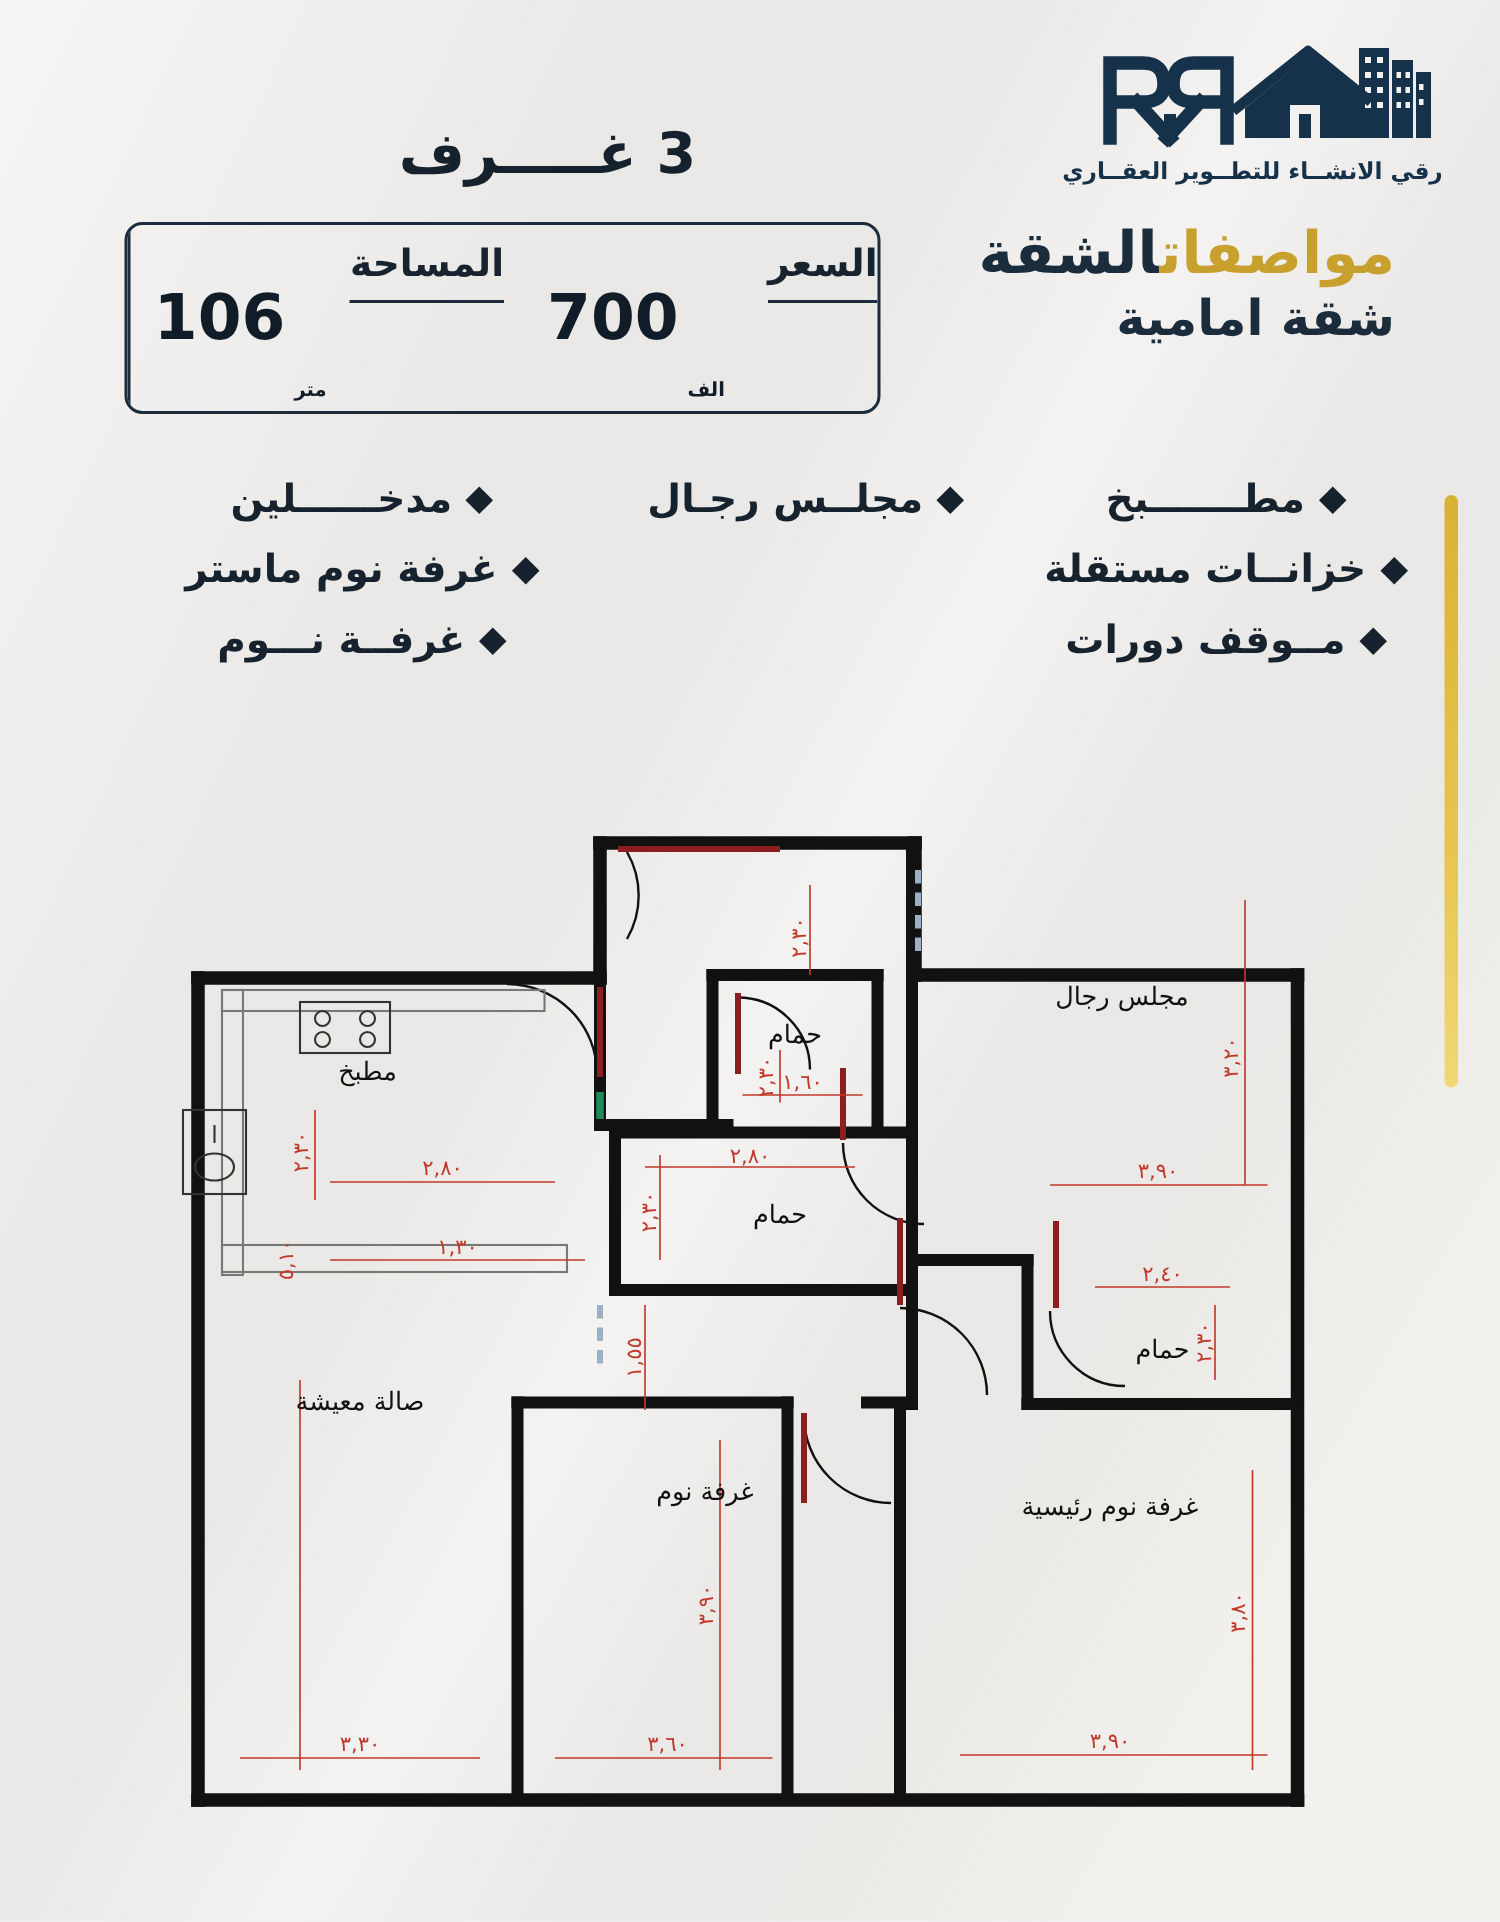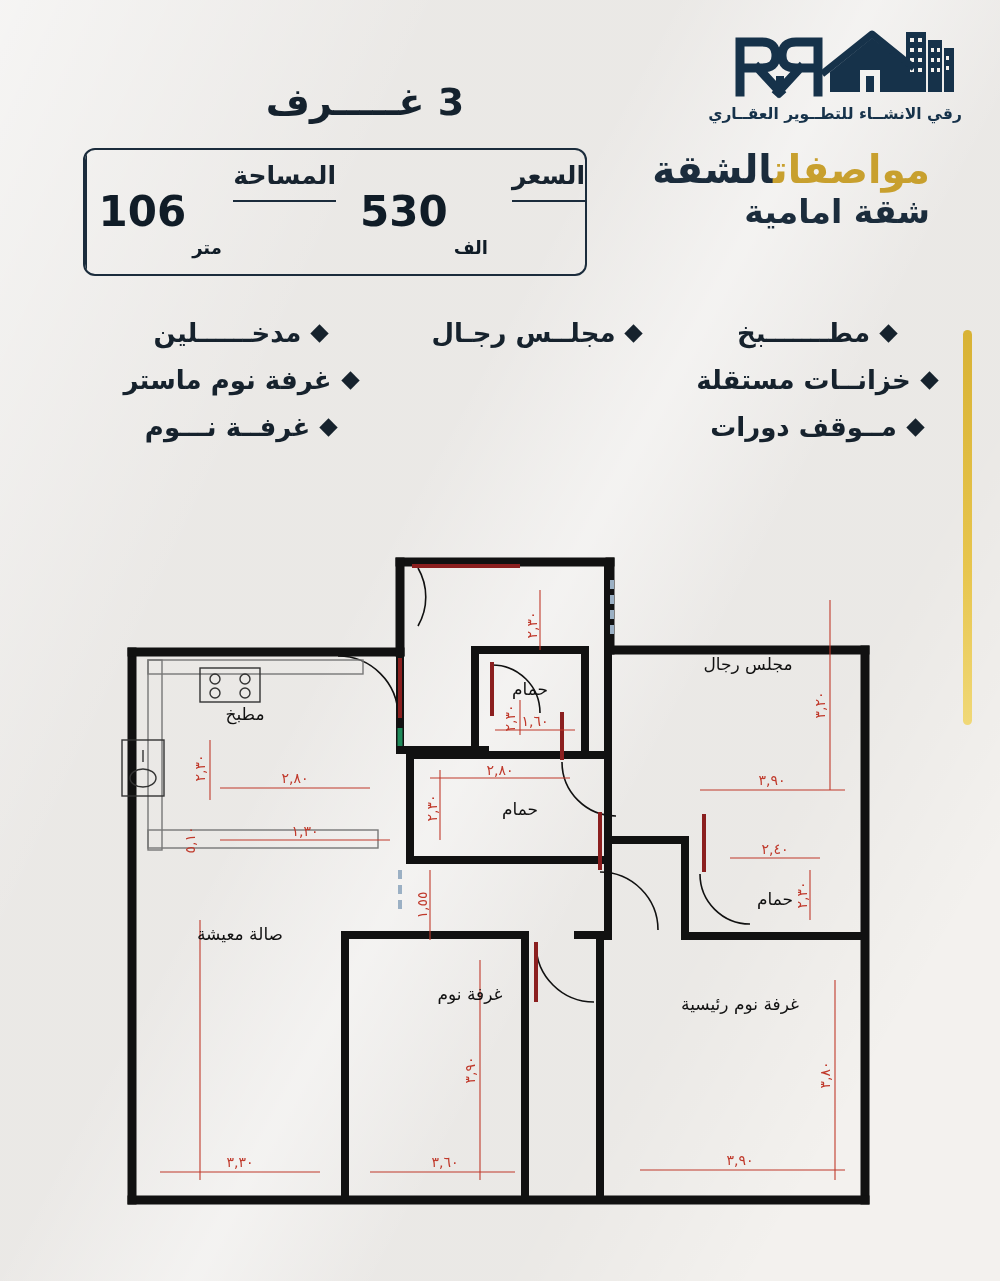--- a/index.html
+++ b/index.html
@@ -56,21 +56,21 @@
   .info-col + .info-col{border-left:2px solid #1b2c3c;}
   .info-head{
     height:50px;border-bottom:2px solid #1b2c3c;
     display:flex;align-items:center;justify-content:center;
     font-size:25px;font-weight:bold;color:#17232f;letter-spacing:1px;
   }
   .info-val{
     flex:1;display:flex;align-items:center;justify-content:center;gap:6px;
   }
   .info-num{font-size:42px;font-weight:bold;color:#101c27;line-height:1;}
-  .info-unit{font-size:18px;font-weight:bold;color:#101c27;align-self:flex-end;margin-bottom:16px;}
+  .info-unit{font-size:13px;font-weight:bold;color:#101c27;align-self:flex-end;margin-bottom:6px;}
   
   .features{
     position:absolute;top:318px;left:60px;width:890px;
     display:flex;flex-direction:row;justify-content:flex-start;gap:0px;
   }
   .feat-col{display:flex;flex-direction:column;gap:17px;align-items:center;}
   .col-1{width:300px;}
   .col-2{width:292px;}
   .col-3{width:268px;}
   .feat{
@@ -141,21 +141,21 @@
     <div class="title-sub">شقة امامية</div>
   </div>
 
   <div class="rooms-count">3 غـــــرف</div>
 
   <div class="info-table">
     <div class="info-col">
       <div class="info-head">السعر</div>
       <div class="info-val">
         <span class="info-unit">الف</span>
-        <span class="info-num">530</span>
+        <span class="info-num">700</span>
       </div>
     </div>
     <div class="info-col">
       <div class="info-head">المساحة</div>
       <div class="info-val">
         <span class="info-unit">متر</span>
         <span class="info-num">106</span>
       </div>
     </div>
   </div>

